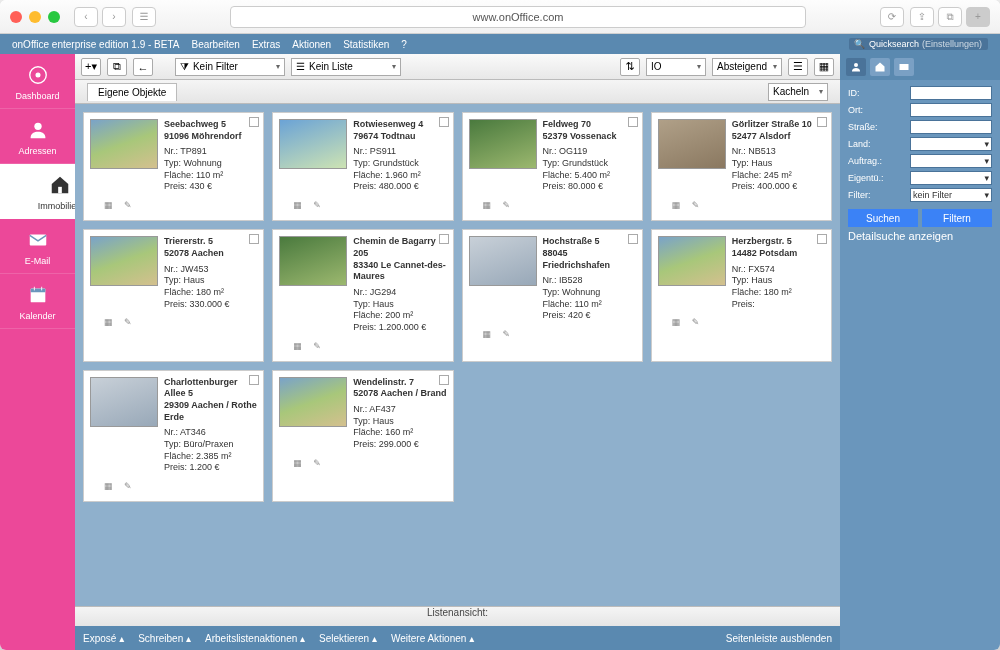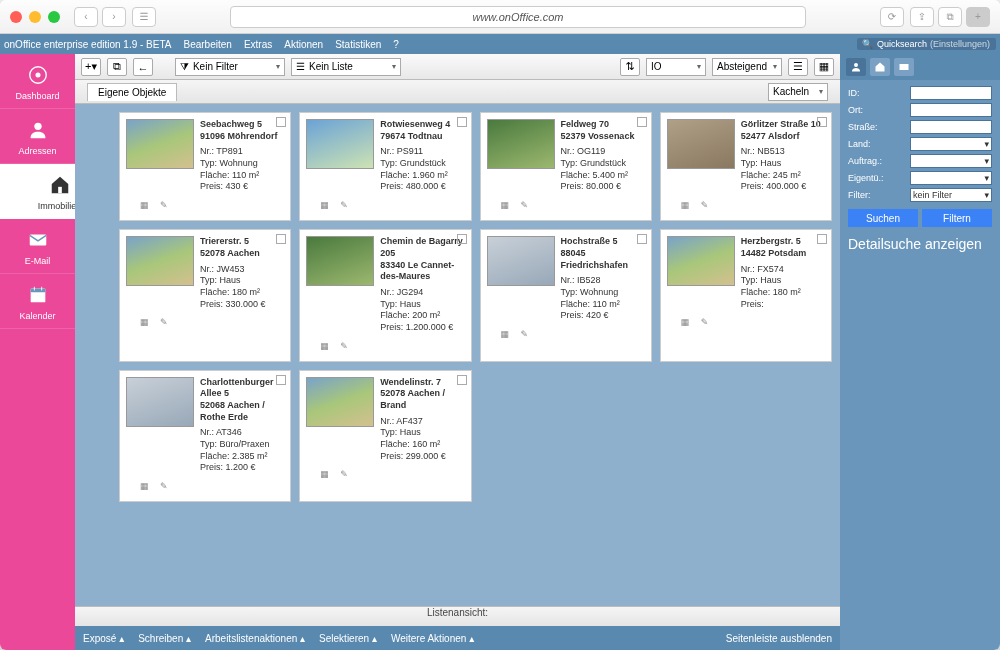--- a/index.html
+++ b/index.html
@@ -4,40 +4,40 @@
 <style>
 * { margin:0; padding:0; box-sizing:border-box; font-family:Arial,Helvetica,sans-serif; }
 body { background:#f5f5f5; display:flex; align-items:center; justify-content:center; height:100vh; }
 .mac-window { width:1000px; height:650px; background:#fff; border-radius:6px; box-shadow:0 20px 60px rgba(0,0,0,0.35); overflow:hidden; display:flex; flex-direction:column; }
 .titlebar { height:34px; background:linear-gradient(#fdfdfd,#f1f1f1); border-bottom:1px solid #d0d0d0; display:flex; align-items:center; padding:0 10px; gap:6px; }
 .traffic { display:flex; gap:7px; margin-right:8px; }
 .tl { width:12px; height:12px; border-radius:50%; }
 .tl.r{background:#ff5f57}.tl.y{background:#febc2e}.tl.g{background:#28c840}
 .navbtns { display:flex; gap:4px; }
 .navbtn { width:24px; height:20px; border:1px solid #ccc; border-radius:4px; background:#fff; display:flex; align-items:center; justify-content:center; color:#999; font-size:10px; }
-.urlbar { flex:1; margin:0 68px; height:22px; border:1px solid #ccc; border-radius:4px; background:#fff; display:flex; align-items:center; justify-content:center; font-size:11px; color:#555;font-style:italic; }
+.urlbar { flex:1; margin:0 68px; height:22px; border:1px solid #ccc; border-radius:4px; background:#fff; display:flex; align-items:center; justify-content:center; font-size:11px; color:#555; }
 .rbtns { display:flex; gap:4px; }
 .app { flex:1; display:flex; flex-direction:column; overflow:hidden; }
-.menubar { height:20px; background:#5a89b0; color:#fff; font-size:10px; display:flex; align-items:center; padding:0 4px; gap:12px; }
+.menubar { height:20px; background:#5a89b0; color:#fff; font-size:10px; display:flex; align-items:center; padding:0 12px; gap:12px; }
 .menubar .spacer{flex:1}
 .qsearch { background:#4a7399; padding:1px 6px; border-radius:2px; font-size:9px; display:flex; align-items:center; gap:3px; }
 .body { flex:1; display:flex; overflow:hidden; }
 .sidenav { width:75px; background:#ec4899; display:flex; flex-direction:column; }
 .navitem { height:55px; display:flex; flex-direction:column; align-items:center; justify-content:center; gap:3px; font-size:9px; color:#fff; border-bottom:1px solid rgba(255,255,255,0.15); cursor:pointer; }
 .navitem.active { background:#fff; color:#333;padding-left:44px; }
 .navicon { width:26px; height:26px; display:flex; align-items:center; justify-content:center; }
 .navicon svg { width:22px; height:22px; }
 .main { flex:1; display:flex; flex-direction:column; background:#8fb0cc; }
 .toolbar { height:26px; background:linear-gradient(#fafafa,#e8e8e8); border-bottom:1px solid #bbb; display:flex; align-items:center; padding:0 6px; gap:6px; font-size:10px; }
 .tbtn { width:20px; height:18px; border:1px solid #aaa; background:#fff; border-radius:2px; display:flex; align-items:center; justify-content:center; font-size:11px; cursor:pointer; }
 .tsel { height:18px; border:1px solid #aaa; background:#fff; font-size:10px; padding:0 4px; display:flex; align-items:center; gap:4px; }
 .tsel .dd{margin-left:auto;font-size:8px;color:#666}
 .toolbar2 { height:24px; background:linear-gradient(#f5f5f5,#e5e5e5); border-bottom:1px solid #bbb; display:flex; align-items:center; padding:0 12px; font-size:10px; gap:6px; }
 .tab { padding:3px 10px; background:#fff; border:1px solid #bbb; border-bottom:none; font-size:10px; }
-.content { flex:1; background:#8fb0cc; padding:8px; overflow:auto;margin-left:36px; }
+.content { flex:1; background:#8fb0cc; padding:8px; overflow:auto; }
 .grid { display:grid; grid-template-columns:repeat(4,1fr); gap:8px; }
 .card { background:#fff; border:1px solid #ccc; padding:6px; display:flex; flex-direction:column; font-size:9px; color:#333; position:relative; }
 .card-top { display:flex; gap:6px; }
 .thumb { width:68px; height:50px; background:linear-gradient(160deg,#7aa3c9 0%,#a8c77a 50%,#d4c08f 100%); border:1px solid #999; flex-shrink:0; }
 .thumb.b2{background:linear-gradient(160deg,#6ba3d6,#cde3b3)}
 .thumb.b3{background:linear-gradient(160deg,#4a7a3e,#9cb86f)}
 .thumb.b4{background:linear-gradient(160deg,#b0a088,#8a7860)}
 .thumb.b5{background:linear-gradient(160deg,#c8d0d8,#98a8b8)}
 .card-info { flex:1; line-height:1.3; }
 .card-title { font-weight:bold; font-size:9px; }
@@ -55,21 +55,21 @@
 .rpanel-top { height:26px; background:#5a89b0; display:flex; align-items:center; padding:0 6px; gap:4px; }
 .ricon { width:20px; height:18px; background:#7aa0c4; border-radius:2px; display:flex; align-items:center; justify-content:center; }
 .ricon.a{background:#4a7399}
 .rform { padding:6px 8px; display:flex; flex-direction:column; gap:3px; }
 .rrow { display:flex; align-items:center; gap:20px; }
 .rlbl { width:42px; font-size:9px; }
 .rinp { flex:1; height:14px; background:#fff; border:1px solid #4a7399; }
 .rsel { flex:1; height:14px; background:#fff; border:1px solid #4a7399; font-size:9px; color:#333; padding:0 2px; display:flex; align-items:center; }
 .rbtns2 { display:flex; gap:4px; margin-top:4px; }
 .rbtn { flex:1; height:18px; background:#3b82f6; color:#fff; font-size:10px; display:flex; align-items:center; justify-content:center; cursor:pointer; }
-.rlink { font-size:14px; margin-top:6px; cursor:pointer; }
+.rlink { font-size:11px; cursor:pointer; }
 </style>
 </head>
 <body>
 
 <div class="mac-window">
   <div class="titlebar">
     <div class="traffic">
       <div class="tl r"></div>
       <div class="tl y"></div>
       <div class="tl g"></div>
@@ -338,21 +338,21 @@
       <span class="aicon">▦</span>
       <span class="aicon">✎</span>
     </div>
               </div>
               <div class="card">
     <div class="card-chk"></div>
     <div class="card-top">
       <div class="thumb b5"></div>
       <div class="card-info">
         <div class="card-title">Charlottenburger Allee 5</div>
-        <div class="card-sub">52068 Aachen / Rothe Erde</div>
+        <div class="card-sub">29309 Aachen / Rothe Erde</div>
         <div>Nr.: AT346</div>
         <div>Typ: Büro/Praxen</div>
         <div>Fläche: 2.385 m²</div>
         <div>Preis: 1.200 €</div>
       </div>
     </div>
     <div class="card-actions">
       <span class="aicon">▦</span>
       <span class="aicon">✎</span>
     </div>

